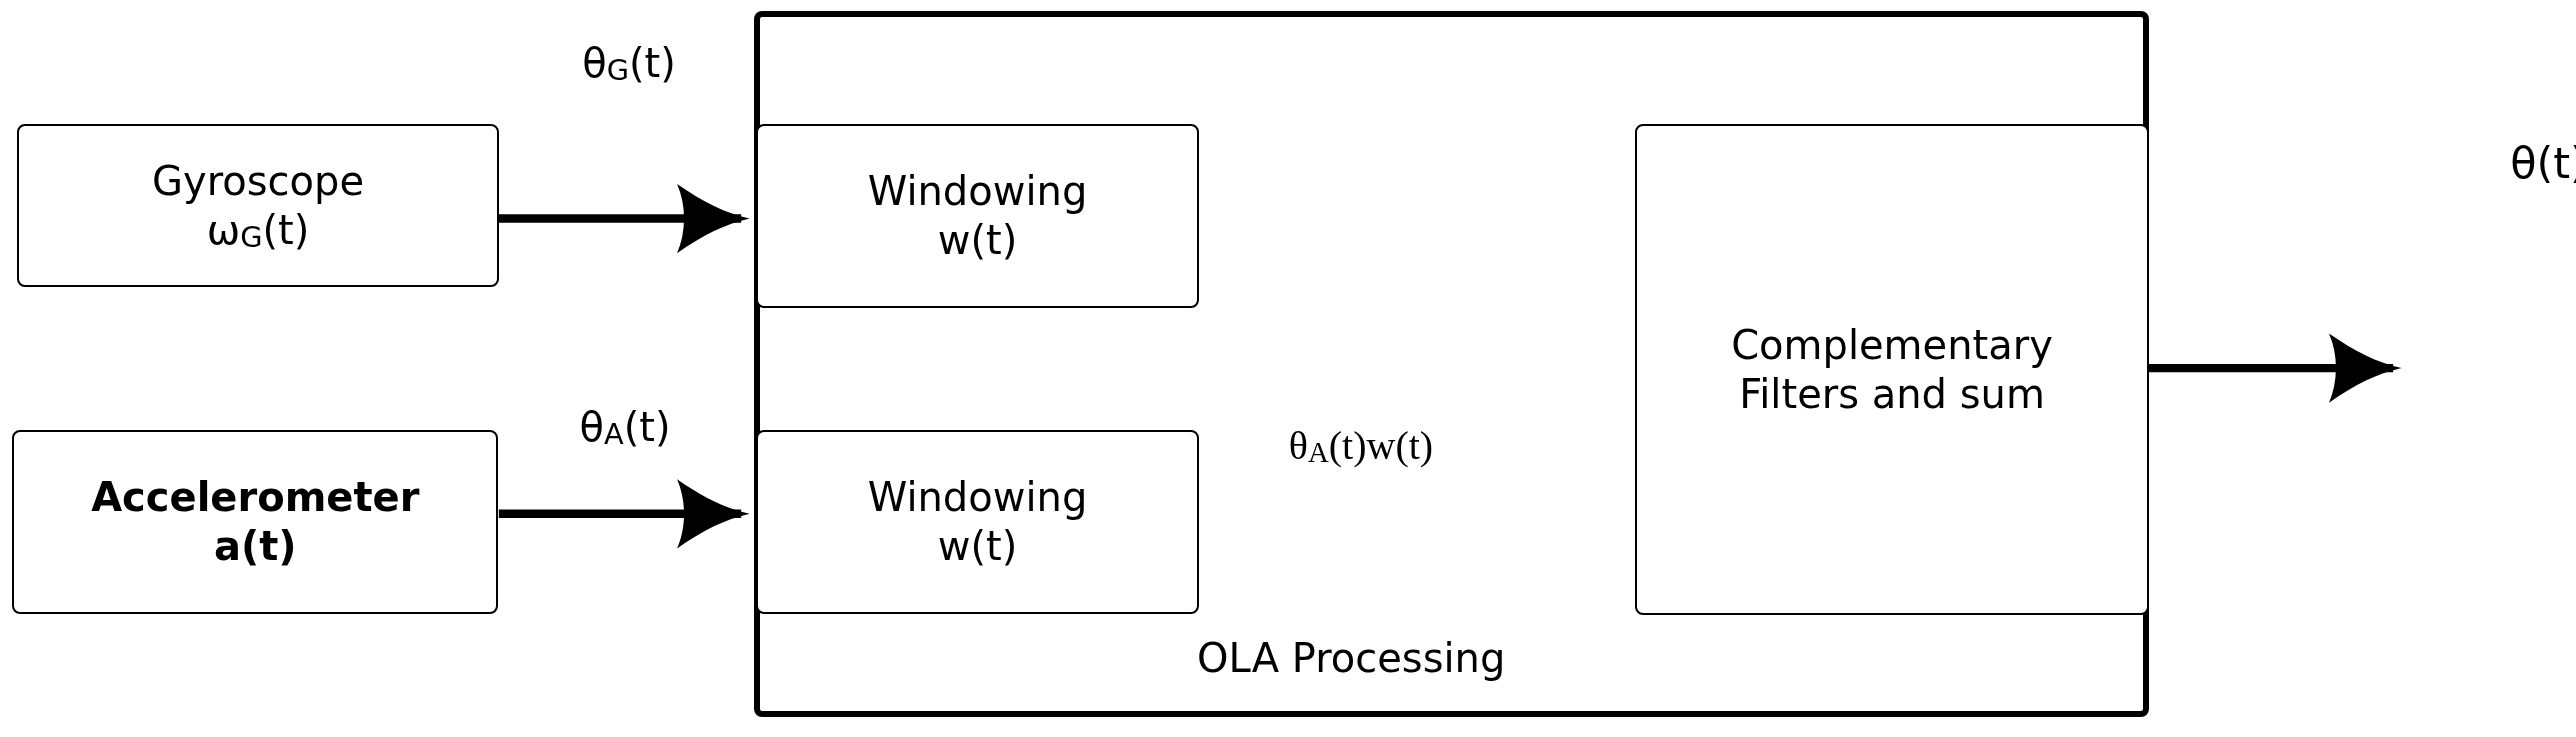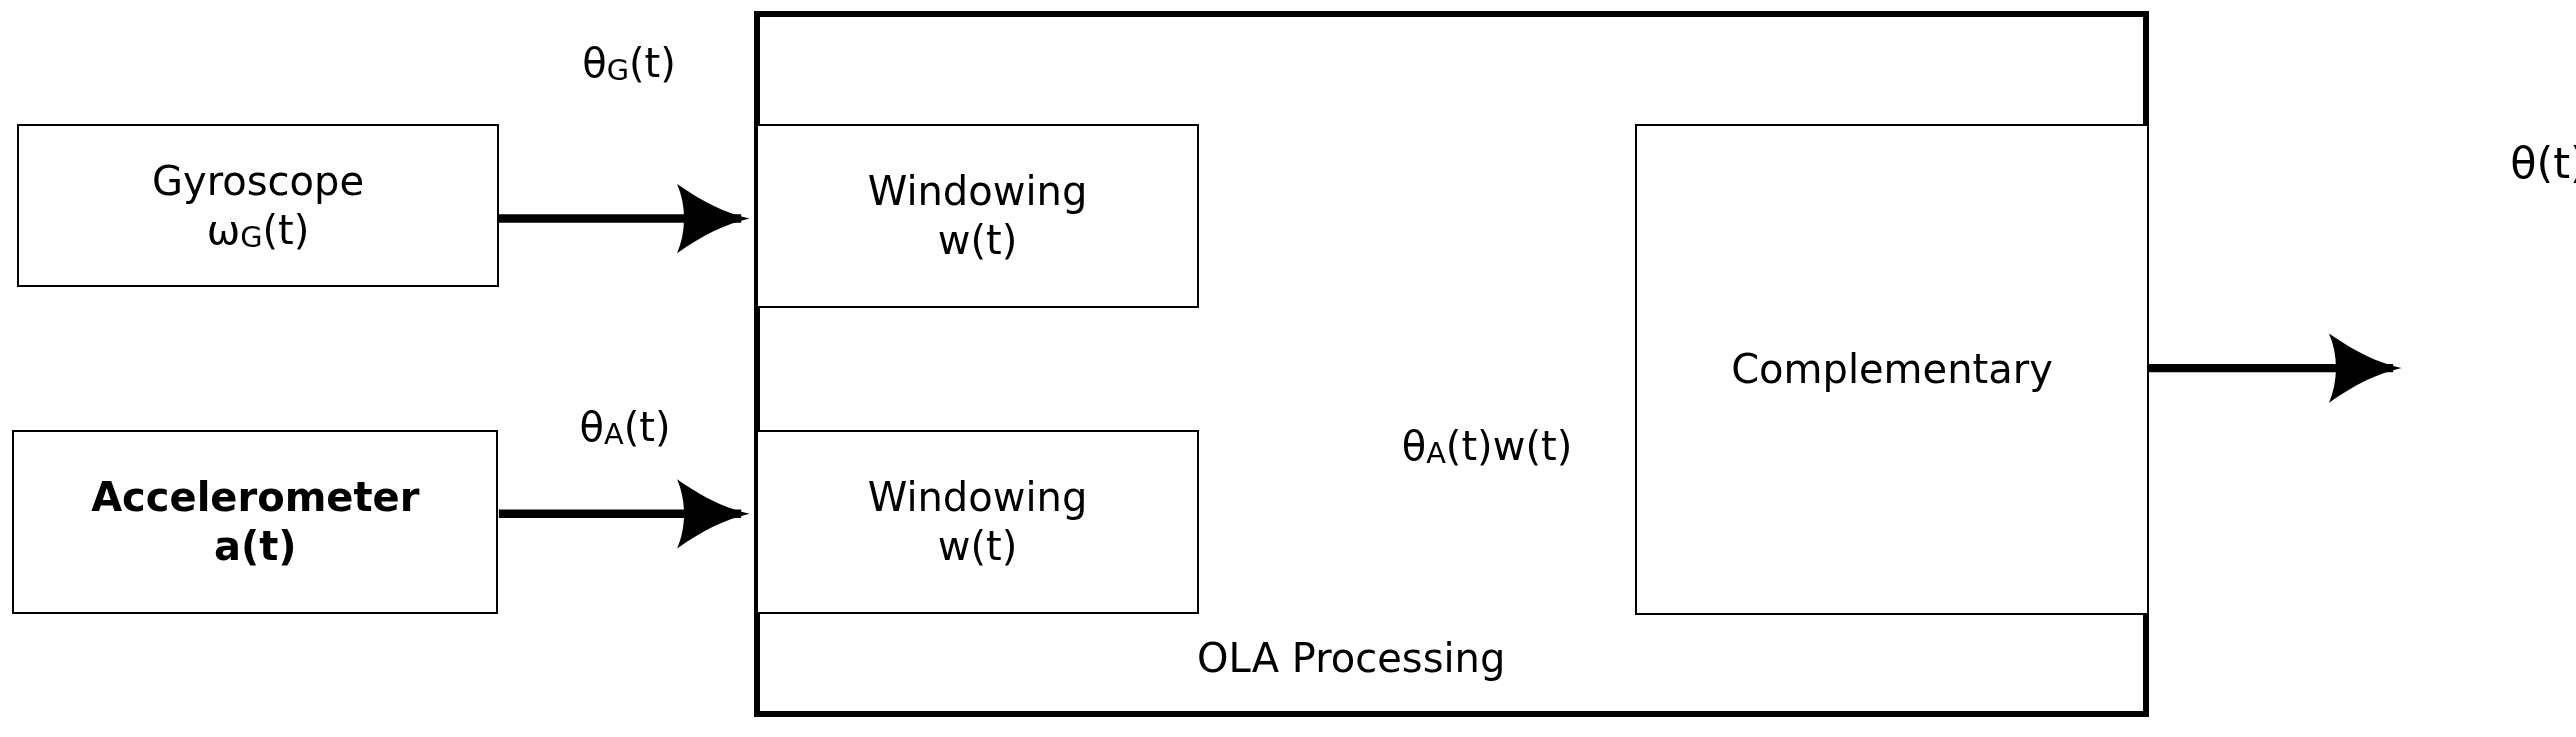--- a/index.html
+++ b/index.html
@@ -18,20 +18,21 @@
     overflow: hidden;
   }
   .box {
     position: absolute;
     box-sizing: border-box;
     background: #ffffff;
     display: flex;
     flex-direction: column;
     align-items: center;
     justify-content: center;
+    border-radius: 8px;
   }
   .box-thin {
     border: 2.3px solid #000000;
   }
   .box-thick {
     border: 6.1px solid #000000;
   }
   .box-label {
     font-size: 40px;
     line-height: 1.22;
@@ -77,21 +78,21 @@
     width: 460px;
     text-align: left;
     font-size: 40px;
     color: #000000;
     white-space: nowrap;
   }
   
   #label-theta-g   { left: 495px;  top: 43px;  width: 268px; }
   #label-theta-a   { left: 491px;  top: 407px; width: 268px; }
   #label-theta-gw  { left: 1211px; top: 51px;  width: 414px; }
-  #label-theta-aw  { left: 1280px; top: 426px; width: 414px; }
+  #label-theta-aw  { left: 1154px; top: 426px; width: 414px; font-family: Liberation Serif, serif; }
   #label-theta-out { left: 2449px; top: 142px; width: 199px; font-size: 43px; }
 </style>
 </head>
 <body>
 
 <div id="canvas">
 
   <svg class="arrow" width="2576" height="737" style="left:0;top:0;" xmlns="http://www.w3.org/2000/svg" viewBox="0 0 3358 961">
     <defs>
       <marker id="ah" markerWidth="9" markerHeight="9" refX="7.6" refY="4.5" orient="auto" markerUnits="strokeWidth">
@@ -137,20 +138,21 @@
     <div class="box-label">w(t)</div>
   </div>
 
   <div class="box box-thin" id="windowing-accel-block">
     <div class="box-label">Windowing</div>
     <div class="box-label">w(t)</div>
   </div>
 
   <div class="box box-thin" id="complementary-block">
     <div class="box-label">Complementary</div>
+    <div class="box-label">Filters and sum</div>
   </div>
 
   <div id="ola-caption">OLA Processing</div>
 
   <div class="edge-label" id="label-theta-g"><span>θ</span><span class="sub">G</span><span>(t)</span></div>
 
   <div class="edge-label" id="label-theta-a"><span>θ</span><span class="sub">A</span><span>(t)</span></div>
 
 
   <div class="edge-label" id="label-theta-aw"><span>θ</span><span class="sub">A</span><span>(t)w(t)</span></div>

